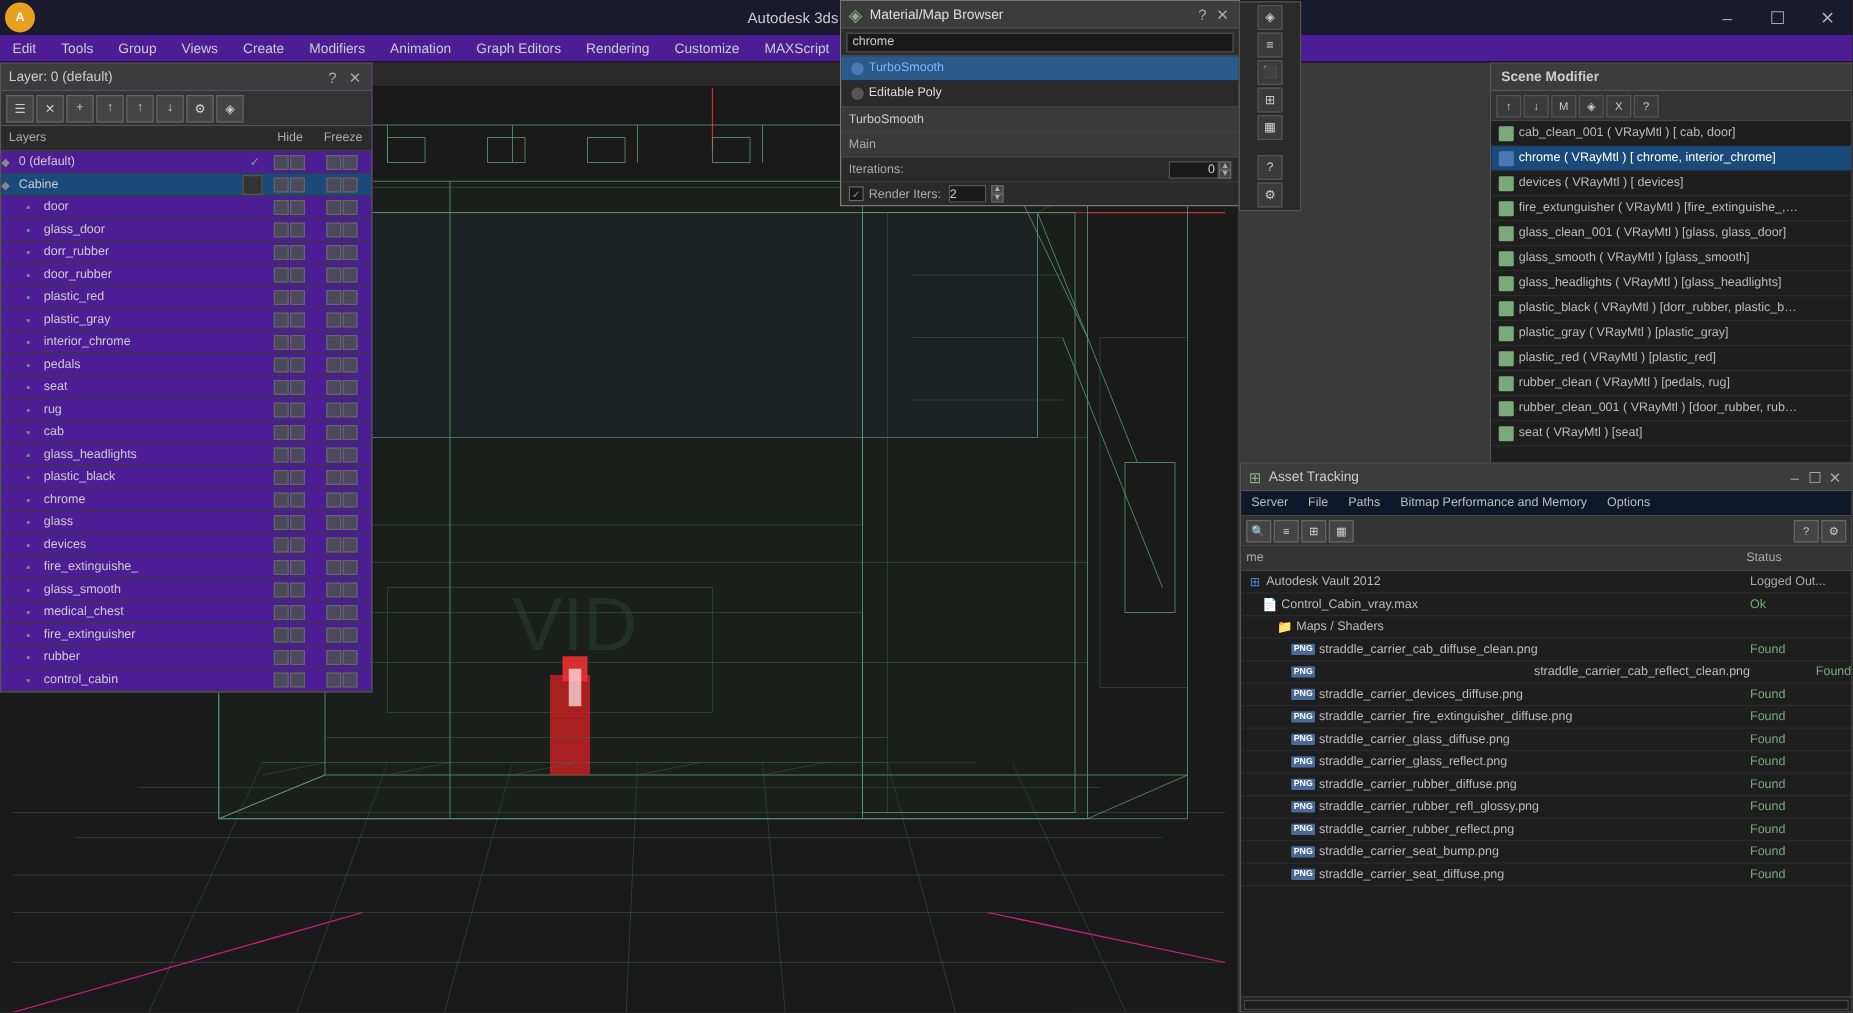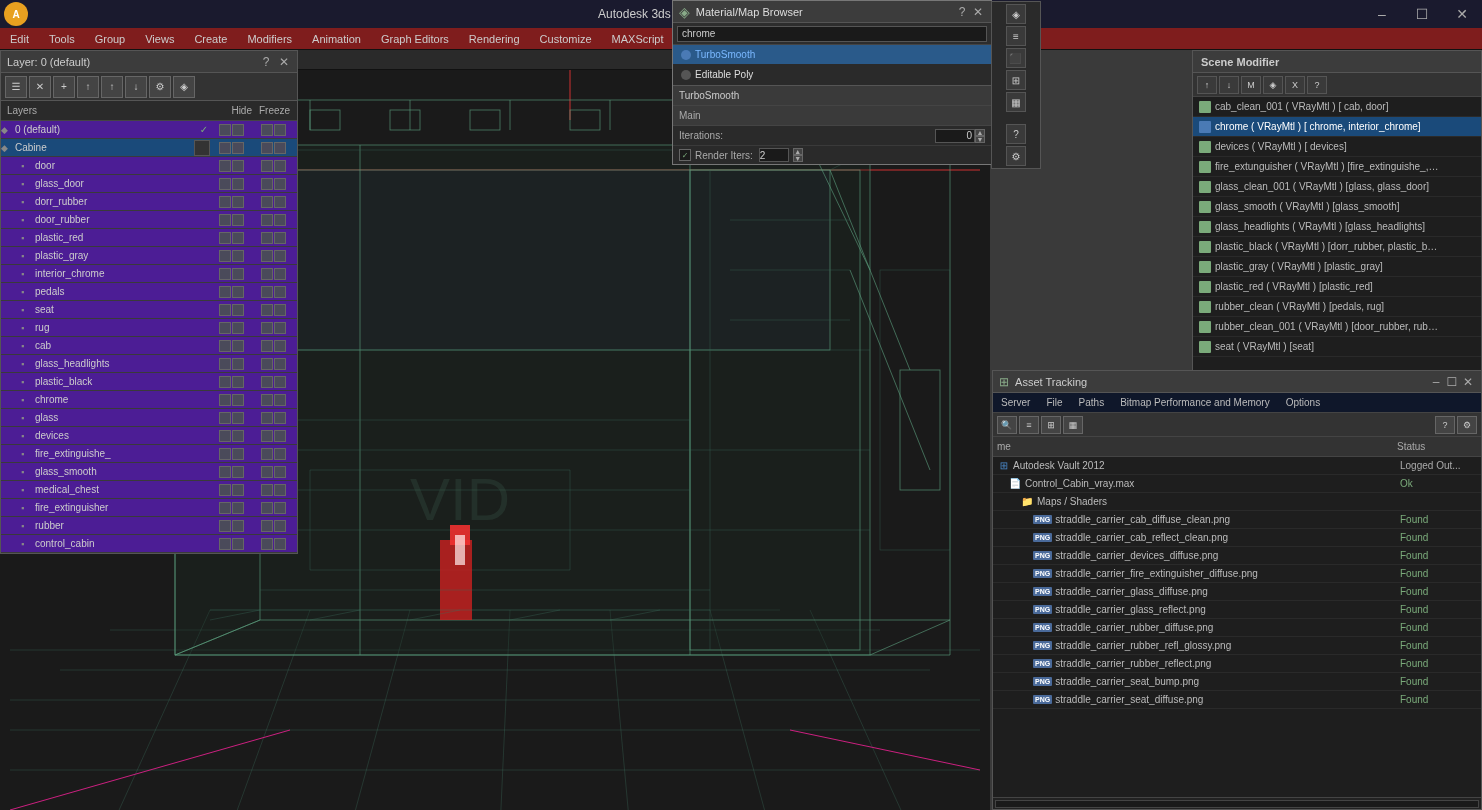--- a/index.html
+++ b/index.html
@@ -51,21 +51,21 @@
       align-items: center;
       justify-content: center;
       cursor: pointer;
       color: #aaa;
       font-size: 14px;
     }
 
     
     .menu-bar {
       height: 22px;
-      background: #7f1d1d;
+      background: #4c1d95;
       display: flex;
       align-items: center;
       border-bottom: 1px solid #111;
     }
     .menu-item {
       padding: 0 10px;
       height: 100%;
       display: flex;
       align-items: center;
       cursor: pointer;
@@ -177,21 +177,21 @@
     .layers-header {
       height: 20px;
       background: #2a2a2a;
       display: flex;
       align-items: center;
       border-bottom: 1px solid #444;
       font-size: 10px;
       color: #aaa;
     }
     .layers-header .col-name { flex: 1; padding-left: 6px; }
-    .layers-header .col-hide { width: 40px; text-align: right; }
+    .layers-header .col-hide { width: 40px; text-align: center; }
     .layers-header .col-freeze { width: 45px; text-align: center; }
 
     .layer-list {
       overflow-y: auto;
       max-height: 500px;
     }
     .layer-row {
       height: 18px;
       display: flex;
       align-items: center;
@@ -1320,21 +1320,21 @@
       <span class="asset-item-icon" style="color:#e8c060;">📁</span>
       <span class="asset-item-name">Maps / Shaders</span>
       <span class="asset-item-status"></span>
     </div>
 
     <div class="asset-item" style="padding-left:40px;">
       <span class="png-badge">PNG</span>
       <span class="asset-item-name">straddle_carrier_cab_diffuse_clean.png</span>
       <span class="asset-item-status found">Found</span>
     </div>
-    <div class="asset-item" style="padding-left:40px;">
+    <div class="asset-item" style="padding-left:40px;text-align:right;">
       <span class="png-badge">PNG</span>
       <span class="asset-item-name">straddle_carrier_cab_reflect_clean.png</span>
       <span class="asset-item-status found">Found</span>
     </div>
     <div class="asset-item" style="padding-left:40px;">
       <span class="png-badge">PNG</span>
       <span class="asset-item-name">straddle_carrier_devices_diffuse.png</span>
       <span class="asset-item-status found">Found</span>
     </div>
     <div class="asset-item" style="padding-left:40px;">

